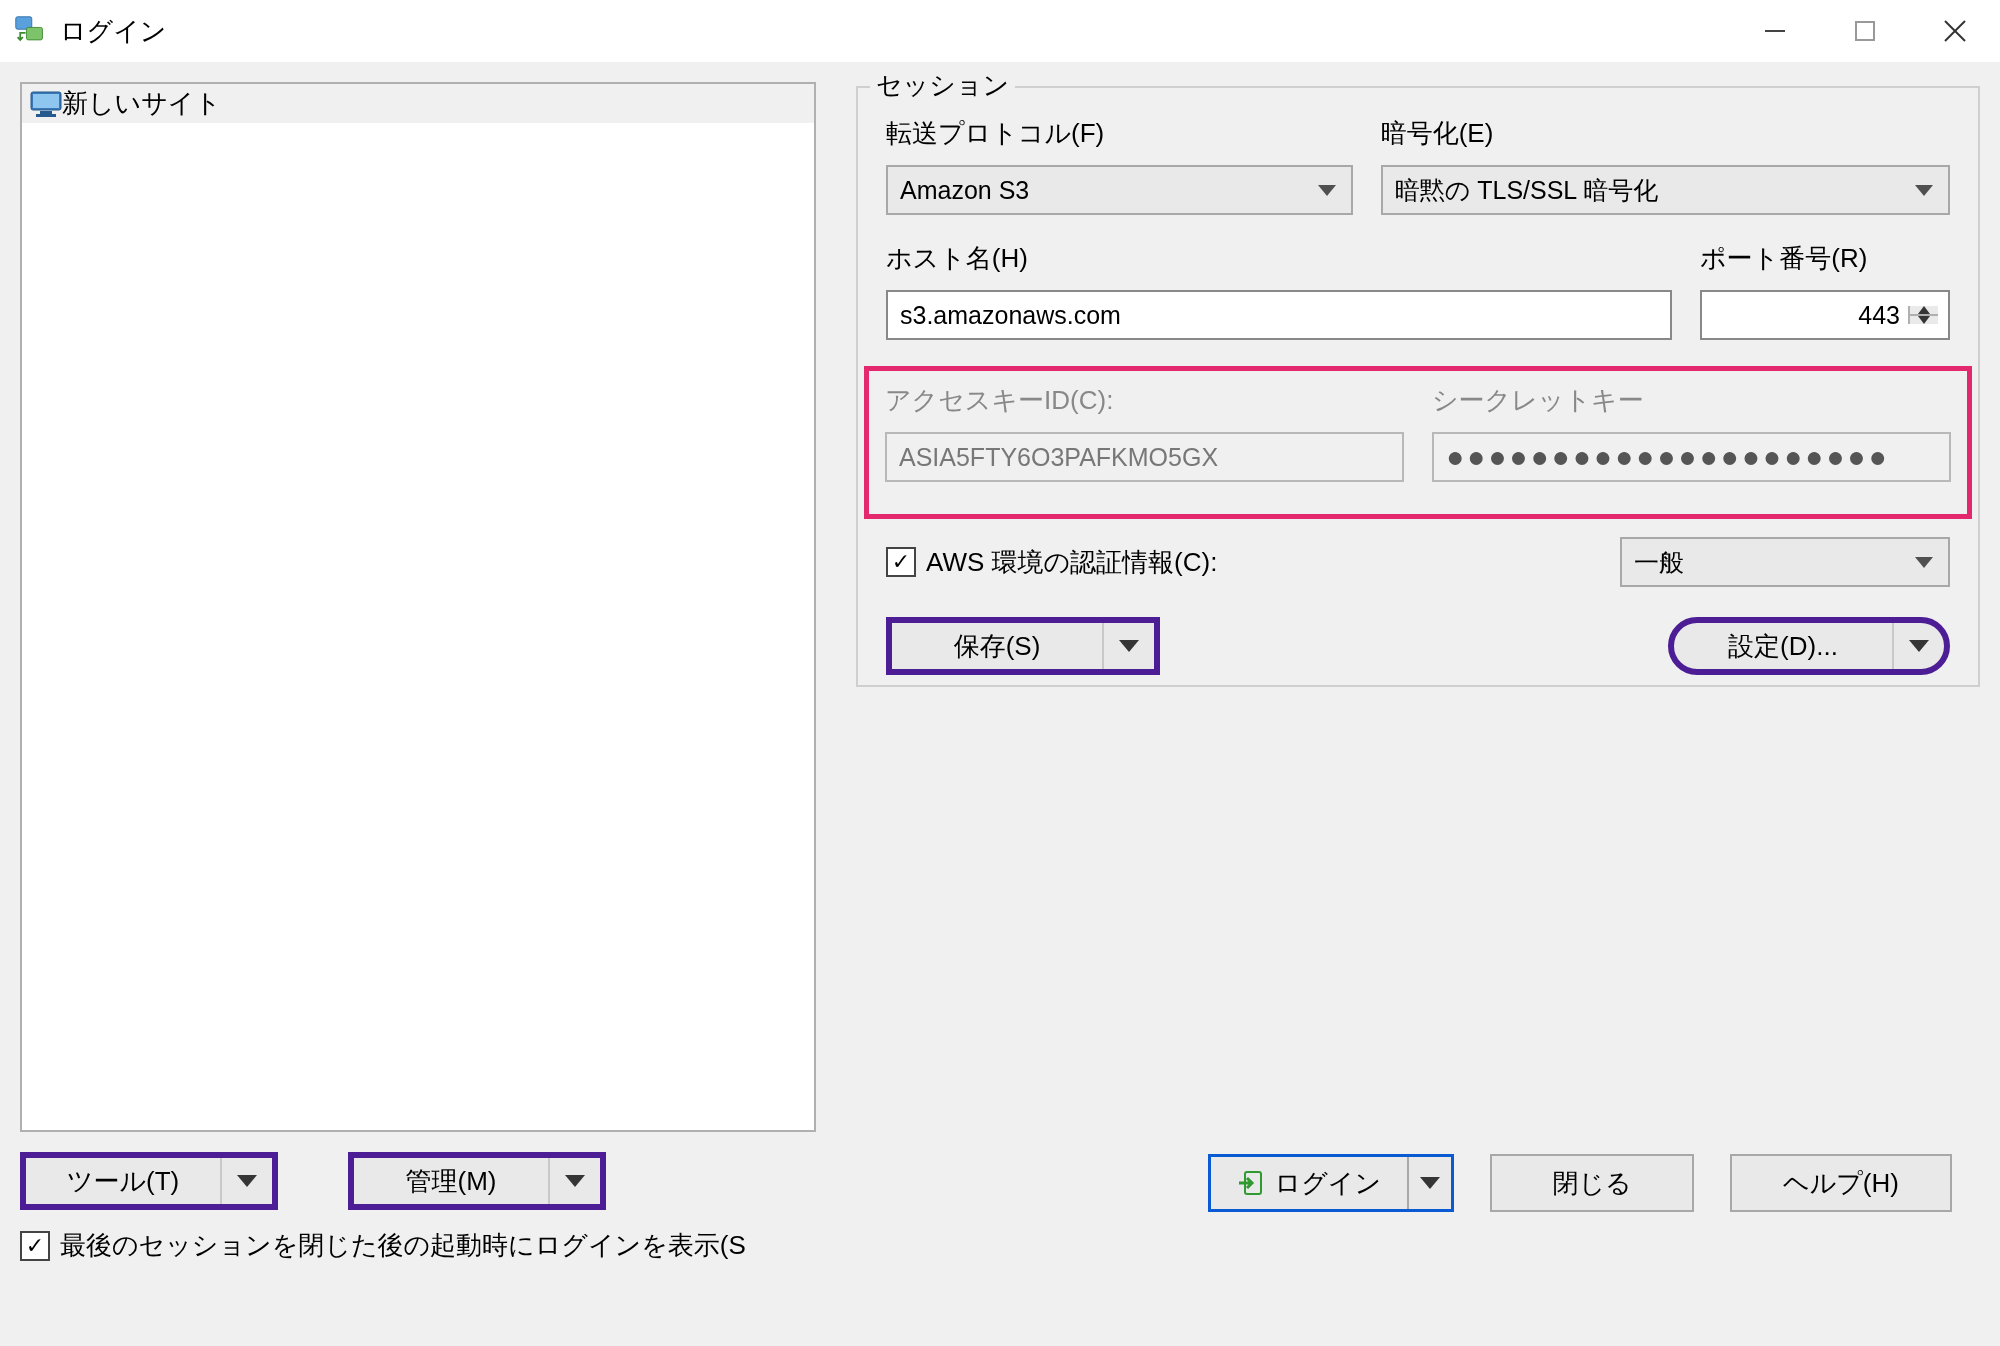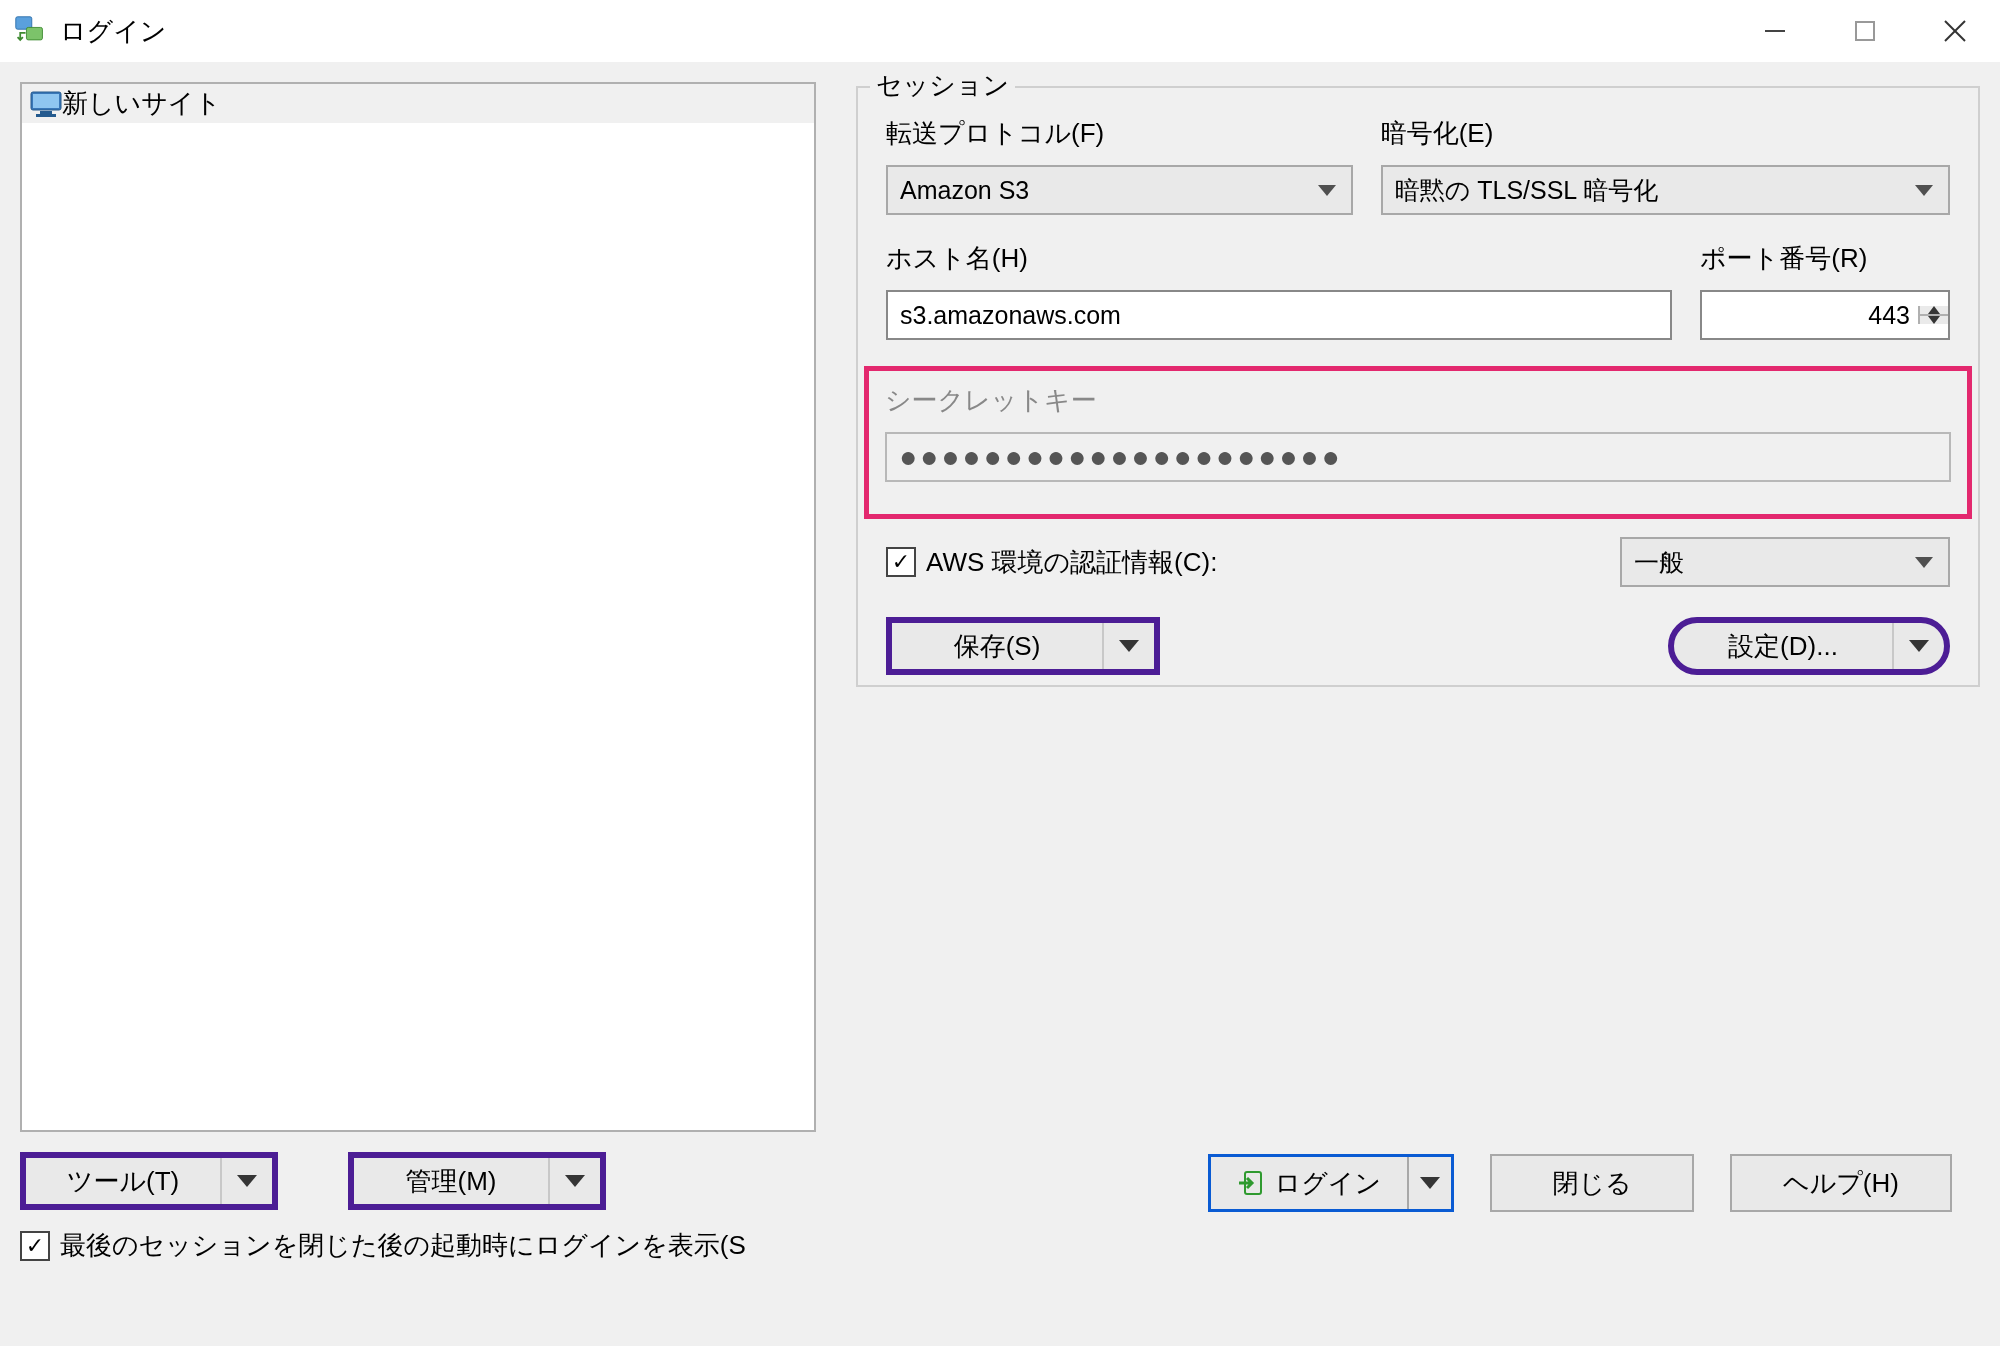--- a/index.html
+++ b/index.html
@@ -151,21 +151,21 @@
     border: 2px solid #b8b8b8;
     color: #555;
     letter-spacing: 3px;
     font-size: 30px;
     font-weight: bold;
     font-family: Arial, sans-serif;
   }
   .numin-wrap {
     background: #fff;
     border: 2px solid #888;
-    padding: 0;
+    padding: 10px;
   }
   .numin-wrap .val {
     flex: 1;
     text-align: right;
     padding-right: 8px;
   }
   .spinners {
     width: 30px;
     display: flex;
     flex-direction: column;
@@ -396,20 +396,26 @@
                     <div class="tri-down-sm"></div>
                   </div>
               </div>
             </div>
           </div>
         </div>
 
         <div class="highlight">
           <div class="row" style="margin-bottom:14px">
             <div class="field disabled" style="flex:1">
+              <div class="lab">アクセスキーID(C):</div>
+              <div class="textin readonly">
+                <span>ASIA5FTY6O3PAFKMO5GX</span>
+              </div>
+            </div>
+            <div class="field disabled" style="flex:1">
               <div class="lab">シークレットキー</div>
               <div class="textin secret">
                 <span>●●●●●●●●●●●●●●●●●●●●●</span>
               </div>
             </div>
           </div>
         </div>
 
         <div class="check-row">
           <div class="check">

